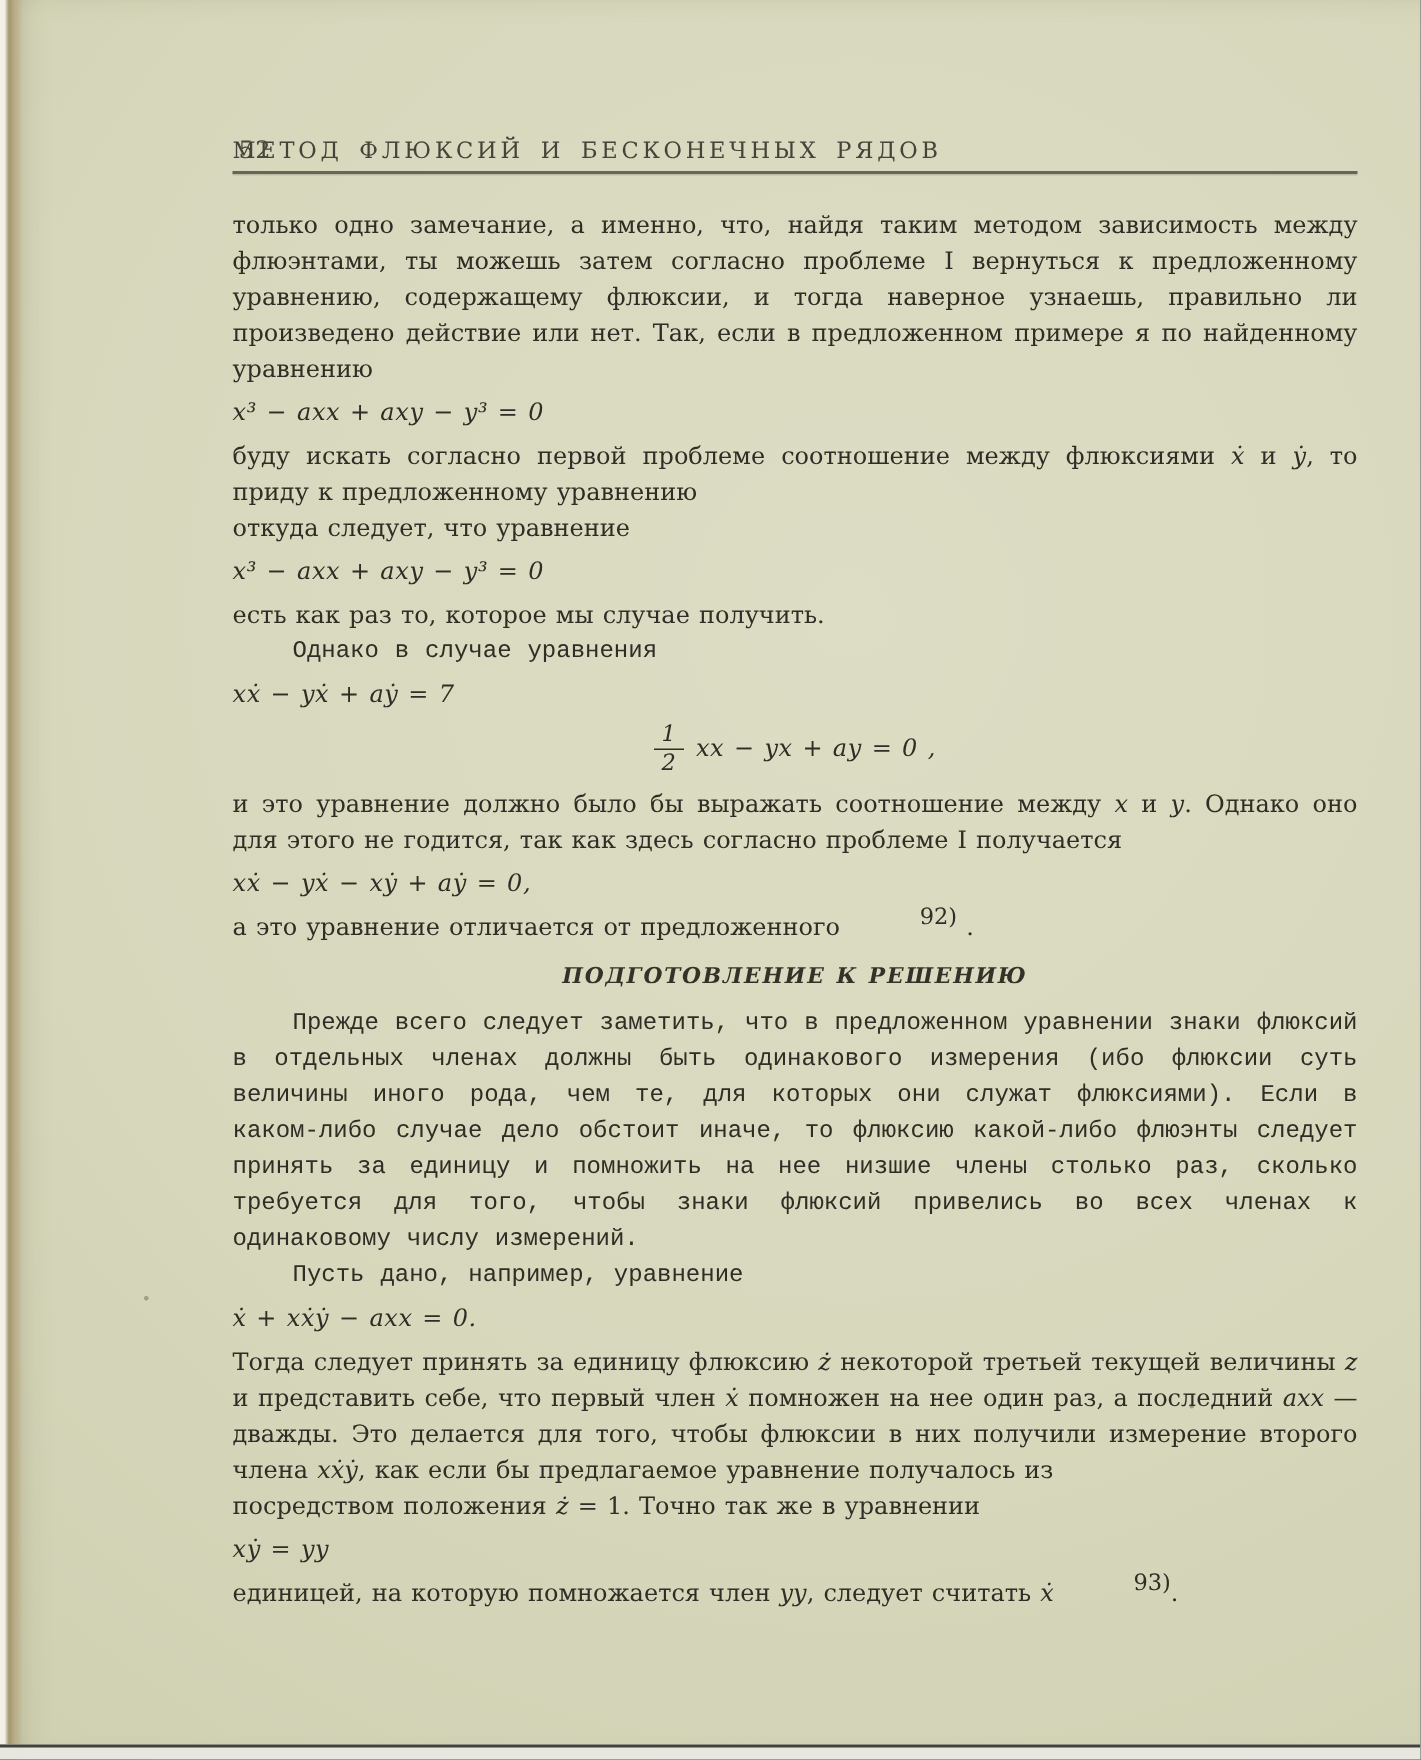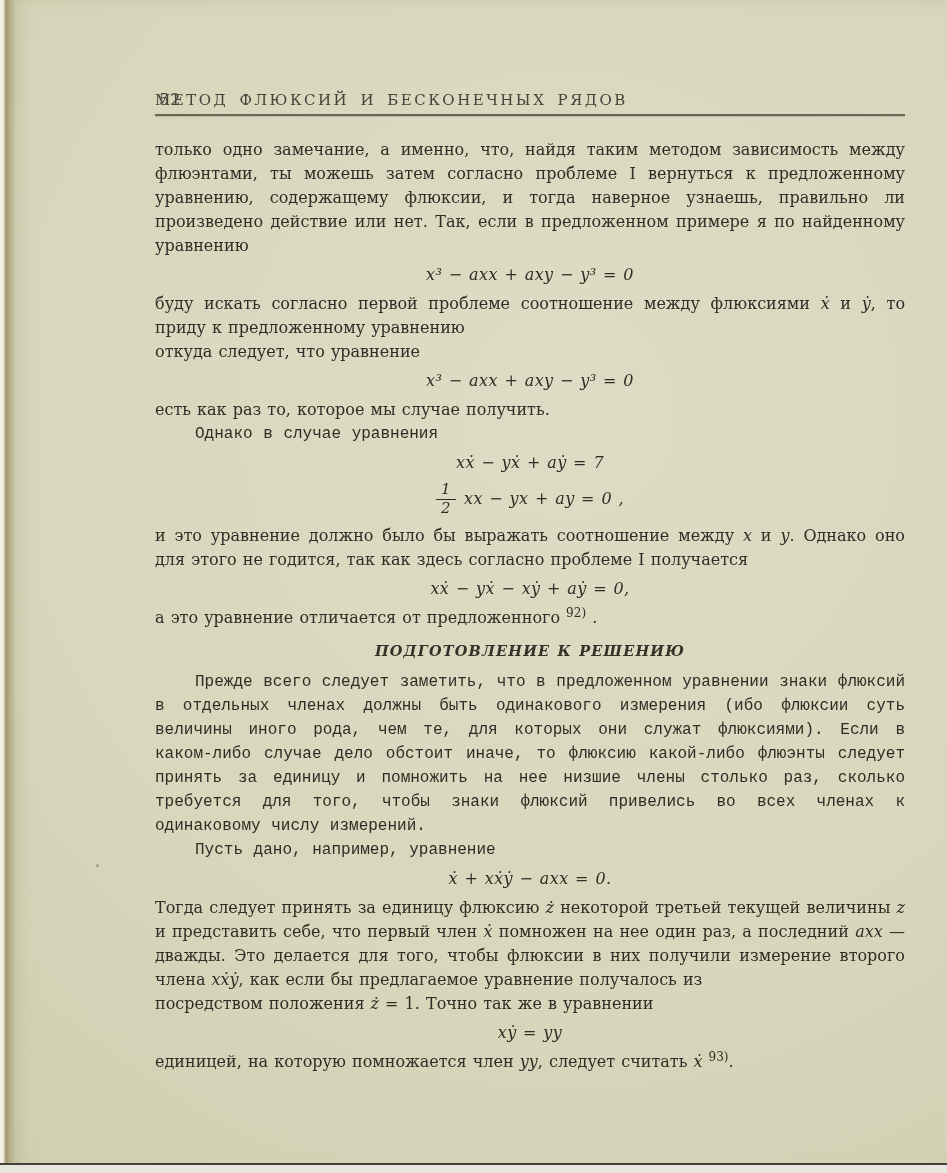--- a/index.html
+++ b/index.html
@@ -31,22 +31,22 @@
     display:block; text-align:left; font-size:15px; letter-spacing:2.5px;
     color:#45443a; padding-top:3px; word-spacing:4px;
   }
   .header-rule { border-top:2px solid var(--rule,#4b4a3e); opacity:.8; margin-top:2px;
                  box-shadow:0 1px 0 rgba(75,74,62,.25); }
   .content { margin-top:22px; font-size:16px; line-height:24px; text-align:justify;
              word-spacing:1px; }
   .content p { margin:0; }
   p.ind { text-indent:40px;font-family:Liberation Mono, monospace; }
   .it, .eq-t { font-style:italic; }
-  sup { font-size:12px; line-height:0; vertical-align:super; }
-  .eq { text-align:center; margin:5px 0; font-style:italic; letter-spacing:.4px; }
+  sup { font-size:15px; line-height:0; vertical-align:super;margin-left:47px; }
+  .eq { margin:5px 0; font-style:italic; letter-spacing:.4px; }
   .eq-frac { display:flex; align-items:center; justify-content:center; margin:7px 0; }
   .frac { display:inline-flex; flex-direction:column; align-items:center;
           font-style:italic; margin-right:8px; line-height:1.05; font-size:15px; }
   .frac .num { padding:0 5px 1px 5px; border-bottom:1.5px solid currentColor; }
   .frac .den { padding-top:1px; }
   .section-heading {
     text-align:center; font-style:italic; font-weight:600; font-size:14.5px;
     letter-spacing:1.2px; margin:9px 0 7px 0; color:#343228;
   }
 </style>

